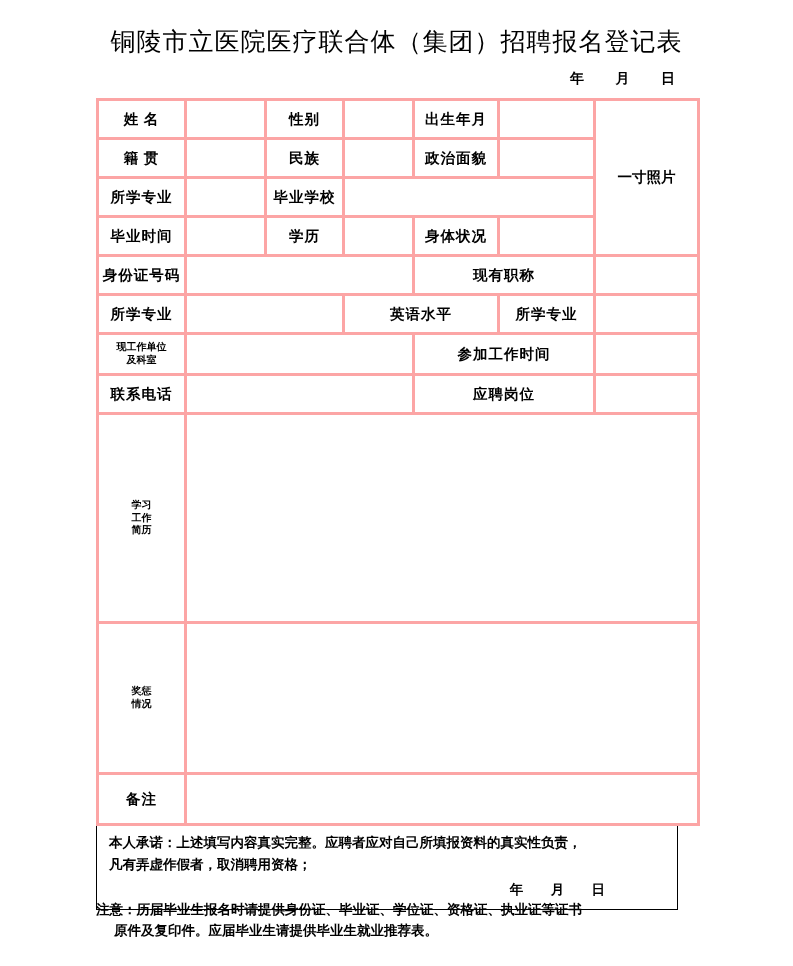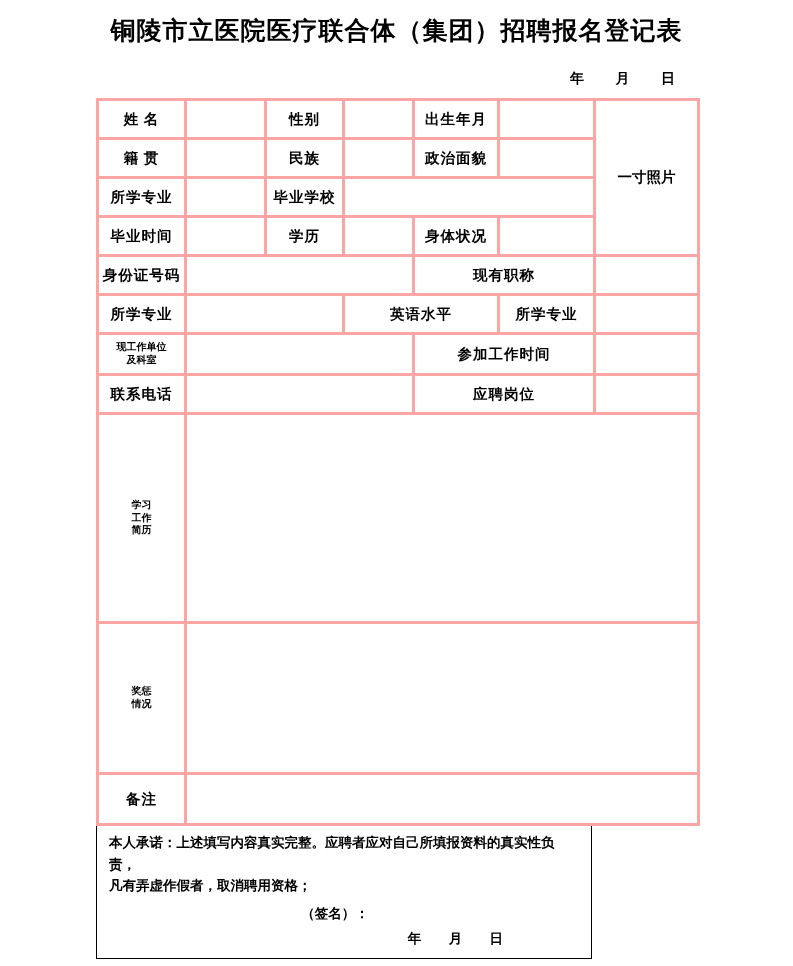--- a/index.html
+++ b/index.html
@@ -16,23 +16,23 @@
   }
   .page {
     position: relative;
     width: 793px;
     height: 966px;
     box-sizing: border-box;
   }
   .title {
     text-align: center;
     font-size: 25px;
-    font-weight: bold;
+    font-weight: normal;
     letter-spacing: 1px;
-    padding-top: 14px;
+    padding-top: 25px;
     font-family: "Liberation Serif", "DejaVu Serif", serif;
   }
   .date-line {
     position: absolute;
     top: 70px;
     right: 104px;
     font-size: 14px;
     font-weight: bold;
     letter-spacing: 14px;
   }
@@ -69,23 +69,23 @@
     line-height: 1.28;
     font-size: 10px;
     font-weight: bold;
   }
   .big-blank { height: 206px; }
   .mid-blank { height: 148px; }
   .note-blank { height: 48px; }
   .promise {
     border: 1px solid #000000;
     border-top: none;
-    width: 496px;
+    width: 582px;
     box-sizing: border-box;
-    padding: 6px 30px 8px 12px;
+    padding: 6px 14px 8px 12px;
     font-size: 13.5px;
     font-weight: bold;
     line-height: 1.6;
   }
   .promise p {
     margin: 0;
   }
   .sign-row {
     margin-top: 6px;
     text-align: center;
@@ -229,19 +229,22 @@
       <tr>
         <td class="note-blank lbl">备注</td>
         <td class="note-blank" colspan="6"></td>
       </tr>
     </tbody>
       </table>
 
     <div class="promise">
       <p>本人承诺：上述填写内容真实完整。应聘者应对自己所填报资料的真实性负责，</p>
       <p>凡有弄虚作假者，取消聘用资格；</p>
-      <div class="sign-row">（签名）：</div>
       <div class="sign-date">年 月 日</div>
     </div>
   </div>
 
+  <div class="footnote">
+    <span>注意：历届毕业生报名时请提供身份证、毕业证、学位证、资格证、执业证等证书</span>
+    <span class="indent">原件及复印件。应届毕业生请提供毕业生就业推荐表。</span>
+  </div>
 
 </div>
 
 </body></html>

